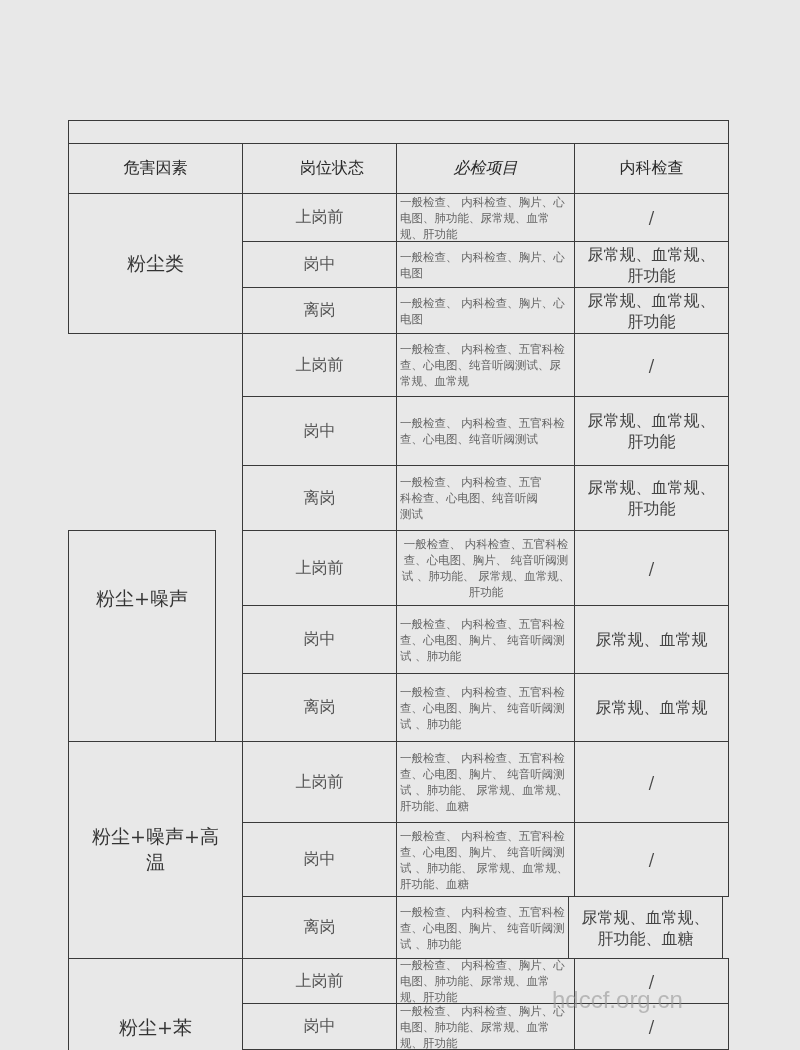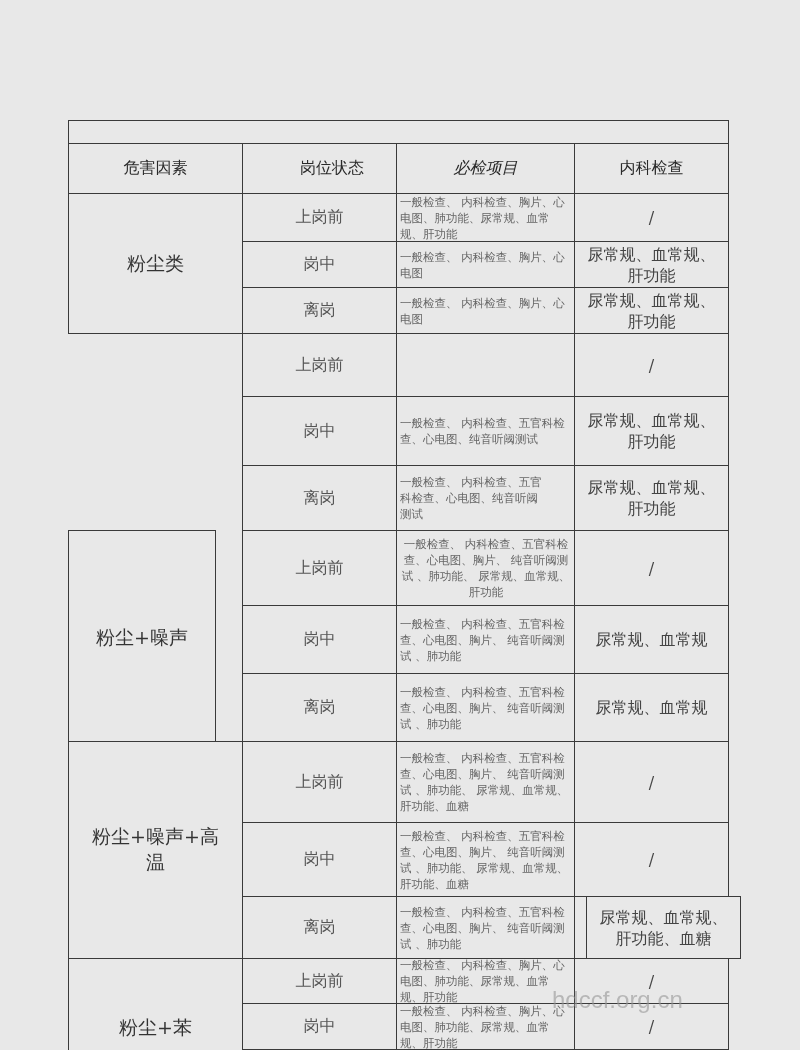--- a/index.html
+++ b/index.html
@@ -55,31 +55,32 @@
 
   <div class="cell status-cell" style="left:242px;top:241px;width:155px;height:47px;">岗中</div>
   <div class="cell req-cell" style="left:396px;top:241px;width:179px;height:47px;">一般检查、 内科检查、胸片、心电图</div>
   <div class="cell opt-cell" style="left:574px;top:241px;width:155px;height:47px;">尿常规、血常规、肝功能</div>
 
   <div class="cell status-cell" style="left:242px;top:287px;width:155px;height:47px;">离岗</div>
   <div class="cell req-cell" style="left:396px;top:287px;width:179px;height:47px;">一般检查、 内科检查、胸片、心电图</div>
   <div class="cell opt-cell" style="left:574px;top:287px;width:155px;height:47px;">尿常规、血常规、肝功能</div>
 
   <div class="cell status-cell" style="left:242px;top:333px;width:155px;height:64px;">上岗前</div>
+  <div class="cell req-cell" style="left:396px;top:333px;width:179px;height:64px;">一般检查、 内科检查、五官科检查、心电图、纯音听阈测试、尿常规、血常规</div>
   <div class="cell opt-cell" style="left:574px;top:333px;width:155px;height:64px;">/</div>
 
   <div class="cell status-cell" style="left:242px;top:396px;width:155px;height:70px;">岗中</div>
   <div class="cell req-cell" style="left:396px;top:396px;width:179px;height:70px;">一般检查、 内科检查、五官科检查、心电图、纯音听阈测试</div>
   <div class="cell opt-cell" style="left:574px;top:396px;width:155px;height:70px;">尿常规、血常规、肝功能</div>
 
   <div class="cell status-cell" style="left:242px;top:465px;width:155px;height:66px;">离岗</div>
   <div class="cell req-cell" style="left:396px;top:465px;width:179px;height:66px;padding-right:28px;">一般检查、 内科检查、五官科检查、心电图、纯音听阈测试</div>
   <div class="cell opt-cell" style="left:574px;top:465px;width:155px;height:66px;">尿常规、血常规、肝功能</div>
 
-  <div class="cell factor-cell" style="left:68px;top:530px;width:148px;height:212px;align-items:flex-start;padding-top:94px;">粉尘+噪声</div>
+  <div class="cell factor-cell" style="left:68px;top:530px;width:148px;height:212px;align-items:flex-start;padding-top:55px;">粉尘+噪声</div>
   <div class="cell status-cell" style="left:242px;top:530px;width:155px;height:76px;">上岗前</div>
   <div class="cell req-cell" style="left:396px;top:530px;width:179px;height:76px;text-align:center;">一般检查、 内科检查、五官科检查、心电图、胸片、 纯音听阈测试 、肺功能、 尿常规、血常规、肝功能</div>
   <div class="cell opt-cell" style="left:574px;top:530px;width:155px;height:76px;">/</div>
 
   <div class="cell status-cell" style="left:242px;top:605px;width:155px;height:69px;">岗中</div>
   <div class="cell req-cell" style="left:396px;top:605px;width:179px;height:69px;">一般检查、 内科检查、五官科检查、心电图、胸片、 纯音听阈测试 、肺功能</div>
   <div class="cell opt-cell" style="left:574px;top:605px;width:155px;height:69px;">尿常规、血常规</div>
 
   <div class="cell status-cell" style="left:242px;top:673px;width:155px;height:69px;">离岗</div>
   <div class="cell req-cell" style="left:396px;top:673px;width:179px;height:69px;">一般检查、 内科检查、五官科检查、心电图、胸片、 纯音听阈测试 、肺功能</div>
@@ -89,21 +90,21 @@
   <div class="cell status-cell" style="left:242px;top:741px;width:155px;height:82px;">上岗前</div>
   <div class="cell req-cell" style="left:396px;top:741px;width:179px;height:82px;">一般检查、 内科检查、五官科检查、心电图、胸片、 纯音听阈测试 、肺功能、 尿常规、血常规、肝功能、血糖</div>
   <div class="cell opt-cell" style="left:574px;top:741px;width:155px;height:82px;">/</div>
 
   <div class="cell status-cell" style="left:242px;top:822px;width:155px;height:75px;">岗中</div>
   <div class="cell req-cell" style="left:396px;top:822px;width:179px;height:75px;">一般检查、 内科检查、五官科检查、心电图、胸片、 纯音听阈测试 、肺功能、 尿常规、血常规、肝功能、血糖</div>
   <div class="cell opt-cell" style="left:574px;top:822px;width:155px;height:75px;">/</div>
 
   <div class="cell status-cell" style="left:242px;top:896px;width:155px;height:63px;">离岗</div>
   <div class="cell req-cell" style="left:396px;top:896px;width:179px;height:63px;">一般检查、 内科检查、五官科检查、心电图、胸片、 纯音听阈测试 、肺功能</div>
-  <div class="cell opt-cell" style="left:586px;top:896px;width:155px;height:63px;">尿常规、血常规、肝功能、血糖</div>
+  <div class="cell opt-cell" style="left:568px;top:896px;width:155px;height:63px;">尿常规、血常规、肝功能、血糖</div>
 
   <div class="cell factor-cell" style="left:68px;top:958px;width:175px;height:140px;">粉尘+苯</div>
   <div class="cell status-cell" style="left:242px;top:958px;width:155px;height:46px;">上岗前</div>
   <div class="cell req-cell" style="left:396px;top:958px;width:179px;height:46px;">一般检查、 内科检查、胸片、心电图、肺功能、尿常规、血常规、肝功能</div>
   <div class="cell opt-cell" style="left:574px;top:958px;width:155px;height:46px;">/</div>
 
   <div class="cell status-cell" style="left:242px;top:1003px;width:155px;height:47px;">岗中</div>
   <div class="cell req-cell" style="left:396px;top:1003px;width:179px;height:47px;">一般检查、 内科检查、胸片、心电图、肺功能、尿常规、血常规、肝功能</div>
   <div class="cell opt-cell" style="left:574px;top:1003px;width:155px;height:47px;">/</div>
 

